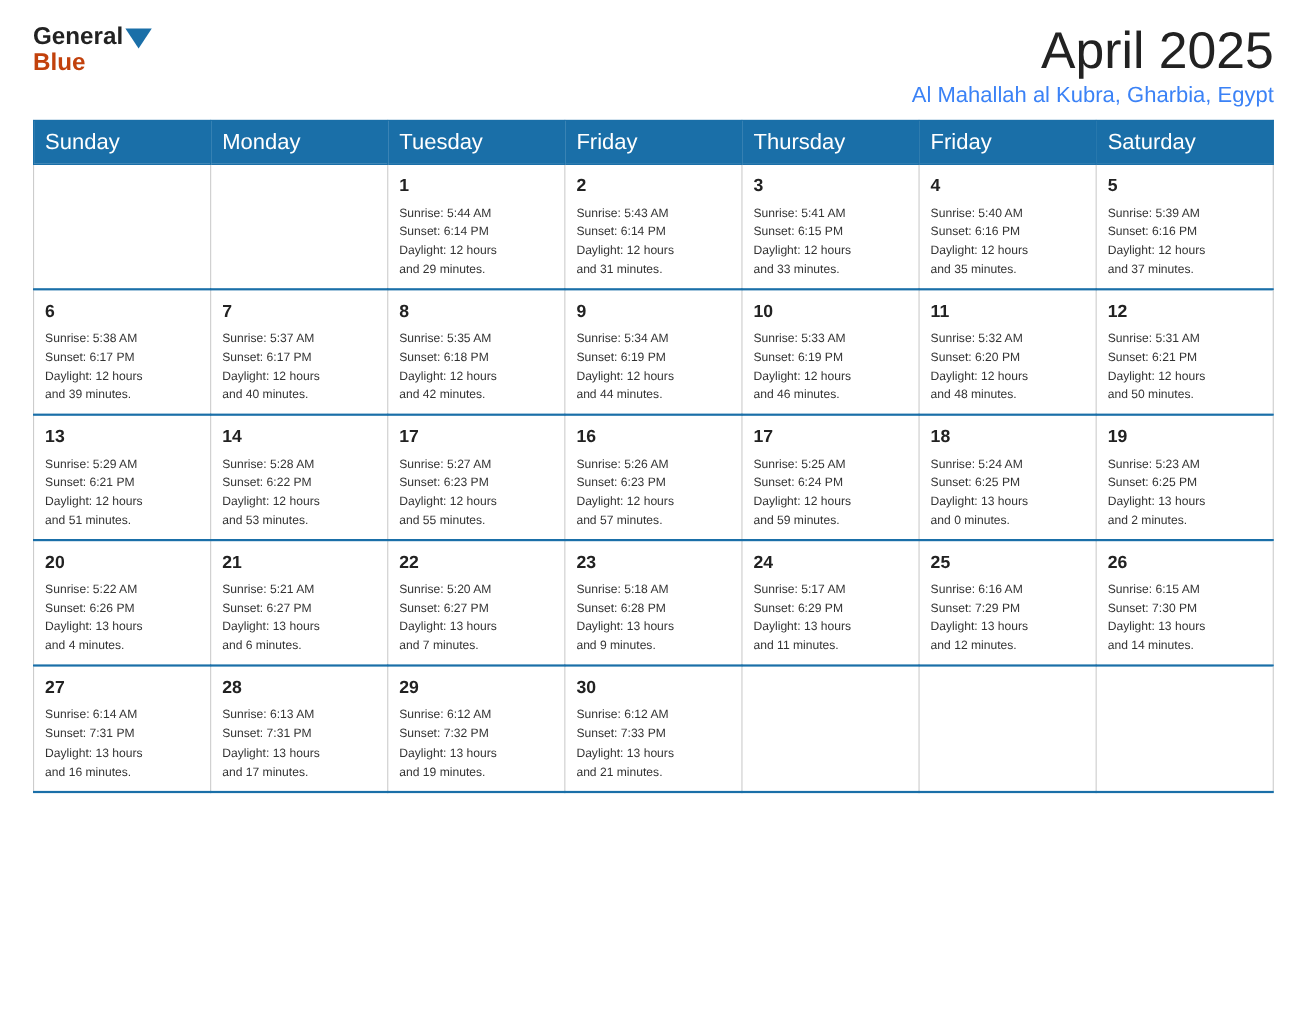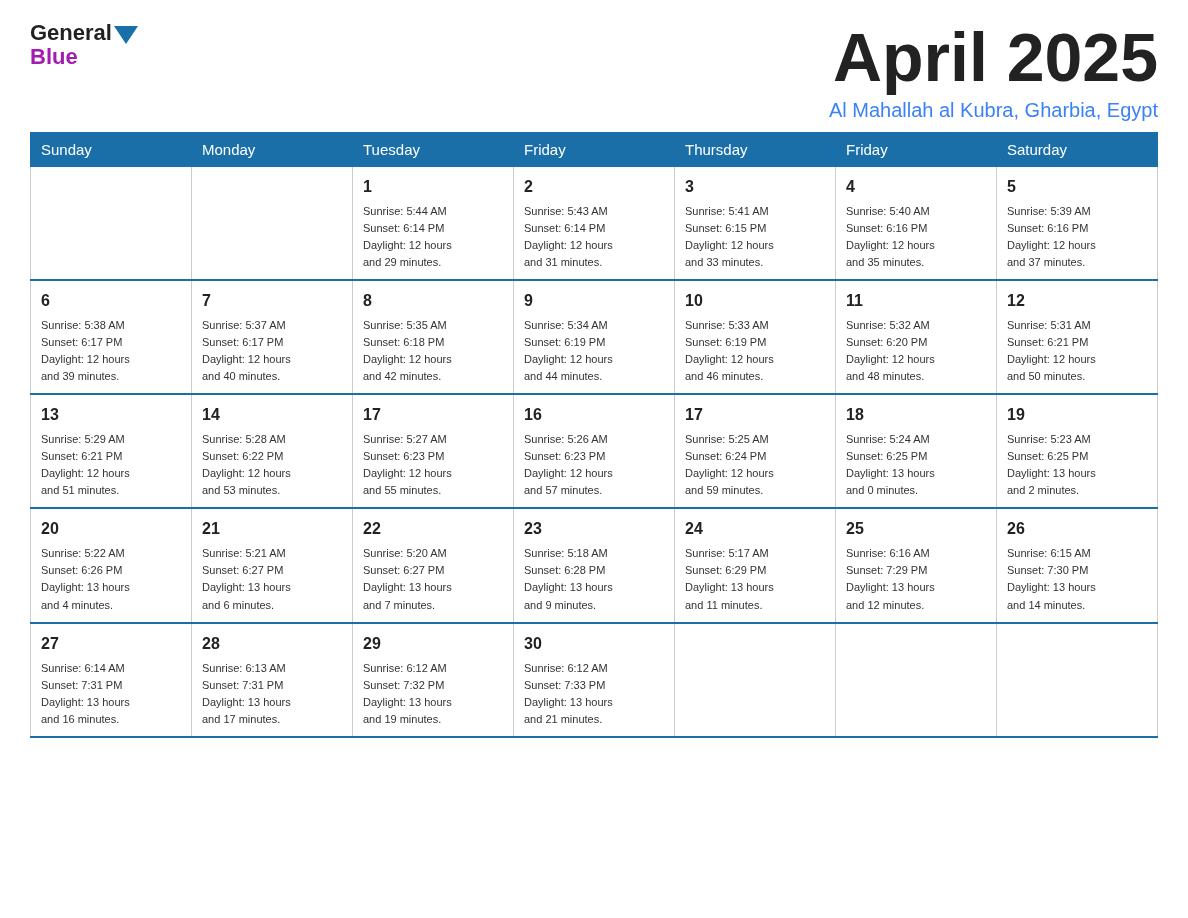--- a/index.html
+++ b/index.html
@@ -28,56 +28,56 @@
       border-left: 12px solid transparent;
       border-right: 12px solid transparent;
       border-top: 18px solid #1a6fa8;
       display: inline-block;
       margin-left: 2px;
       margin-bottom: -4px;
     }
     .logo-text-blue {
       font-size: 22px;
       font-weight: bold;
-      color: #a21caf;
+      color: #c2410c;
       display: block;
       margin-top: -2px;
     }
     .logo-wrapper {
       display: flex;
       flex-direction: column;
     }
     .logo-top-row {
       display: flex;
       align-items: center;
     }
     .title-block {
       text-align: right;
     }
     .title-block h1 {
-      font-size: 68px;
-      font-weight: 700;
+      font-size: 47px;
+      font-weight: 400;
       color: #222;
       line-height: 1.1;
     }
     .title-block h2 {
       font-size: 20px;
       font-weight: 400;
       color: #3b82f6;
       margin-top: 4px;
     }
     .calendar {
       width: 100%;
       border-collapse: collapse;
       margin-top: 10px;
     }
     .calendar thead tr th {
       background: #1a6fa8;
       color: #fff;
-      font-size: 15px;
+      font-size: 20px;
       font-weight: normal;
       padding: 8px 10px;
       text-align: left;
       border: 1px solid #1a6fa8;
     }
     .calendar tbody tr td {
       vertical-align: top;
       padding: 8px 10px;
       border: 1px solid #ccc;
       width: calc(100% / 7);

